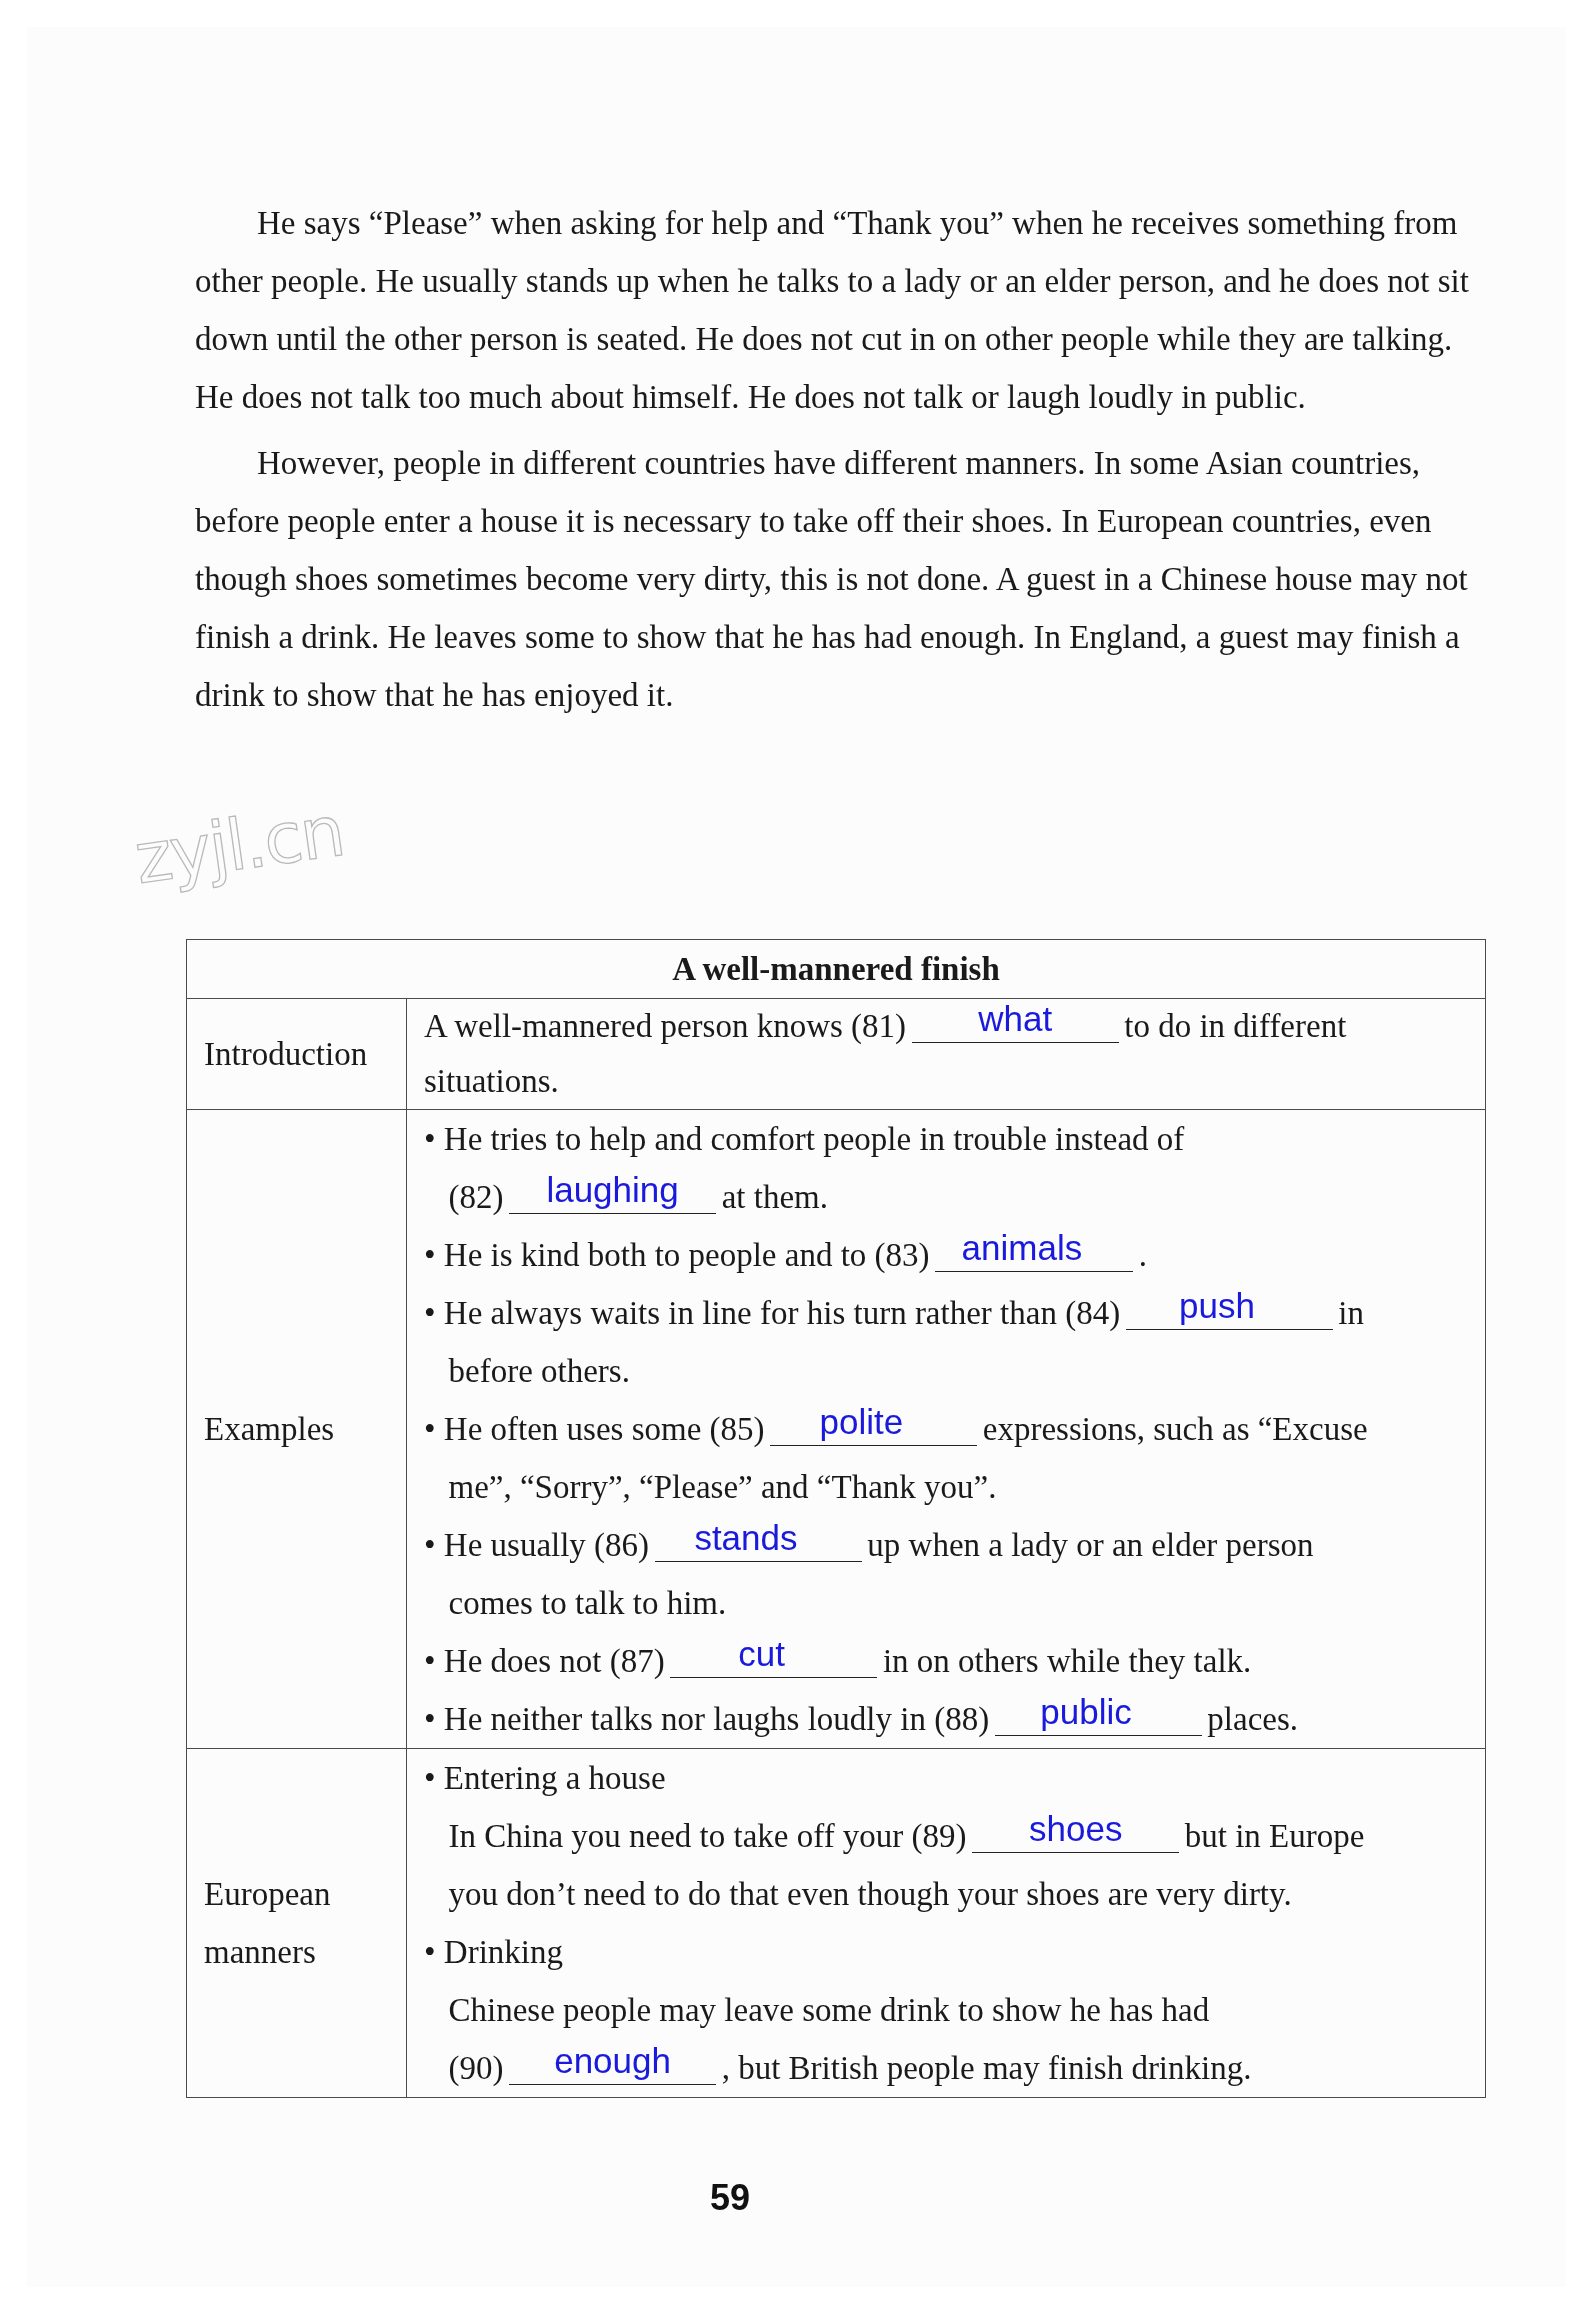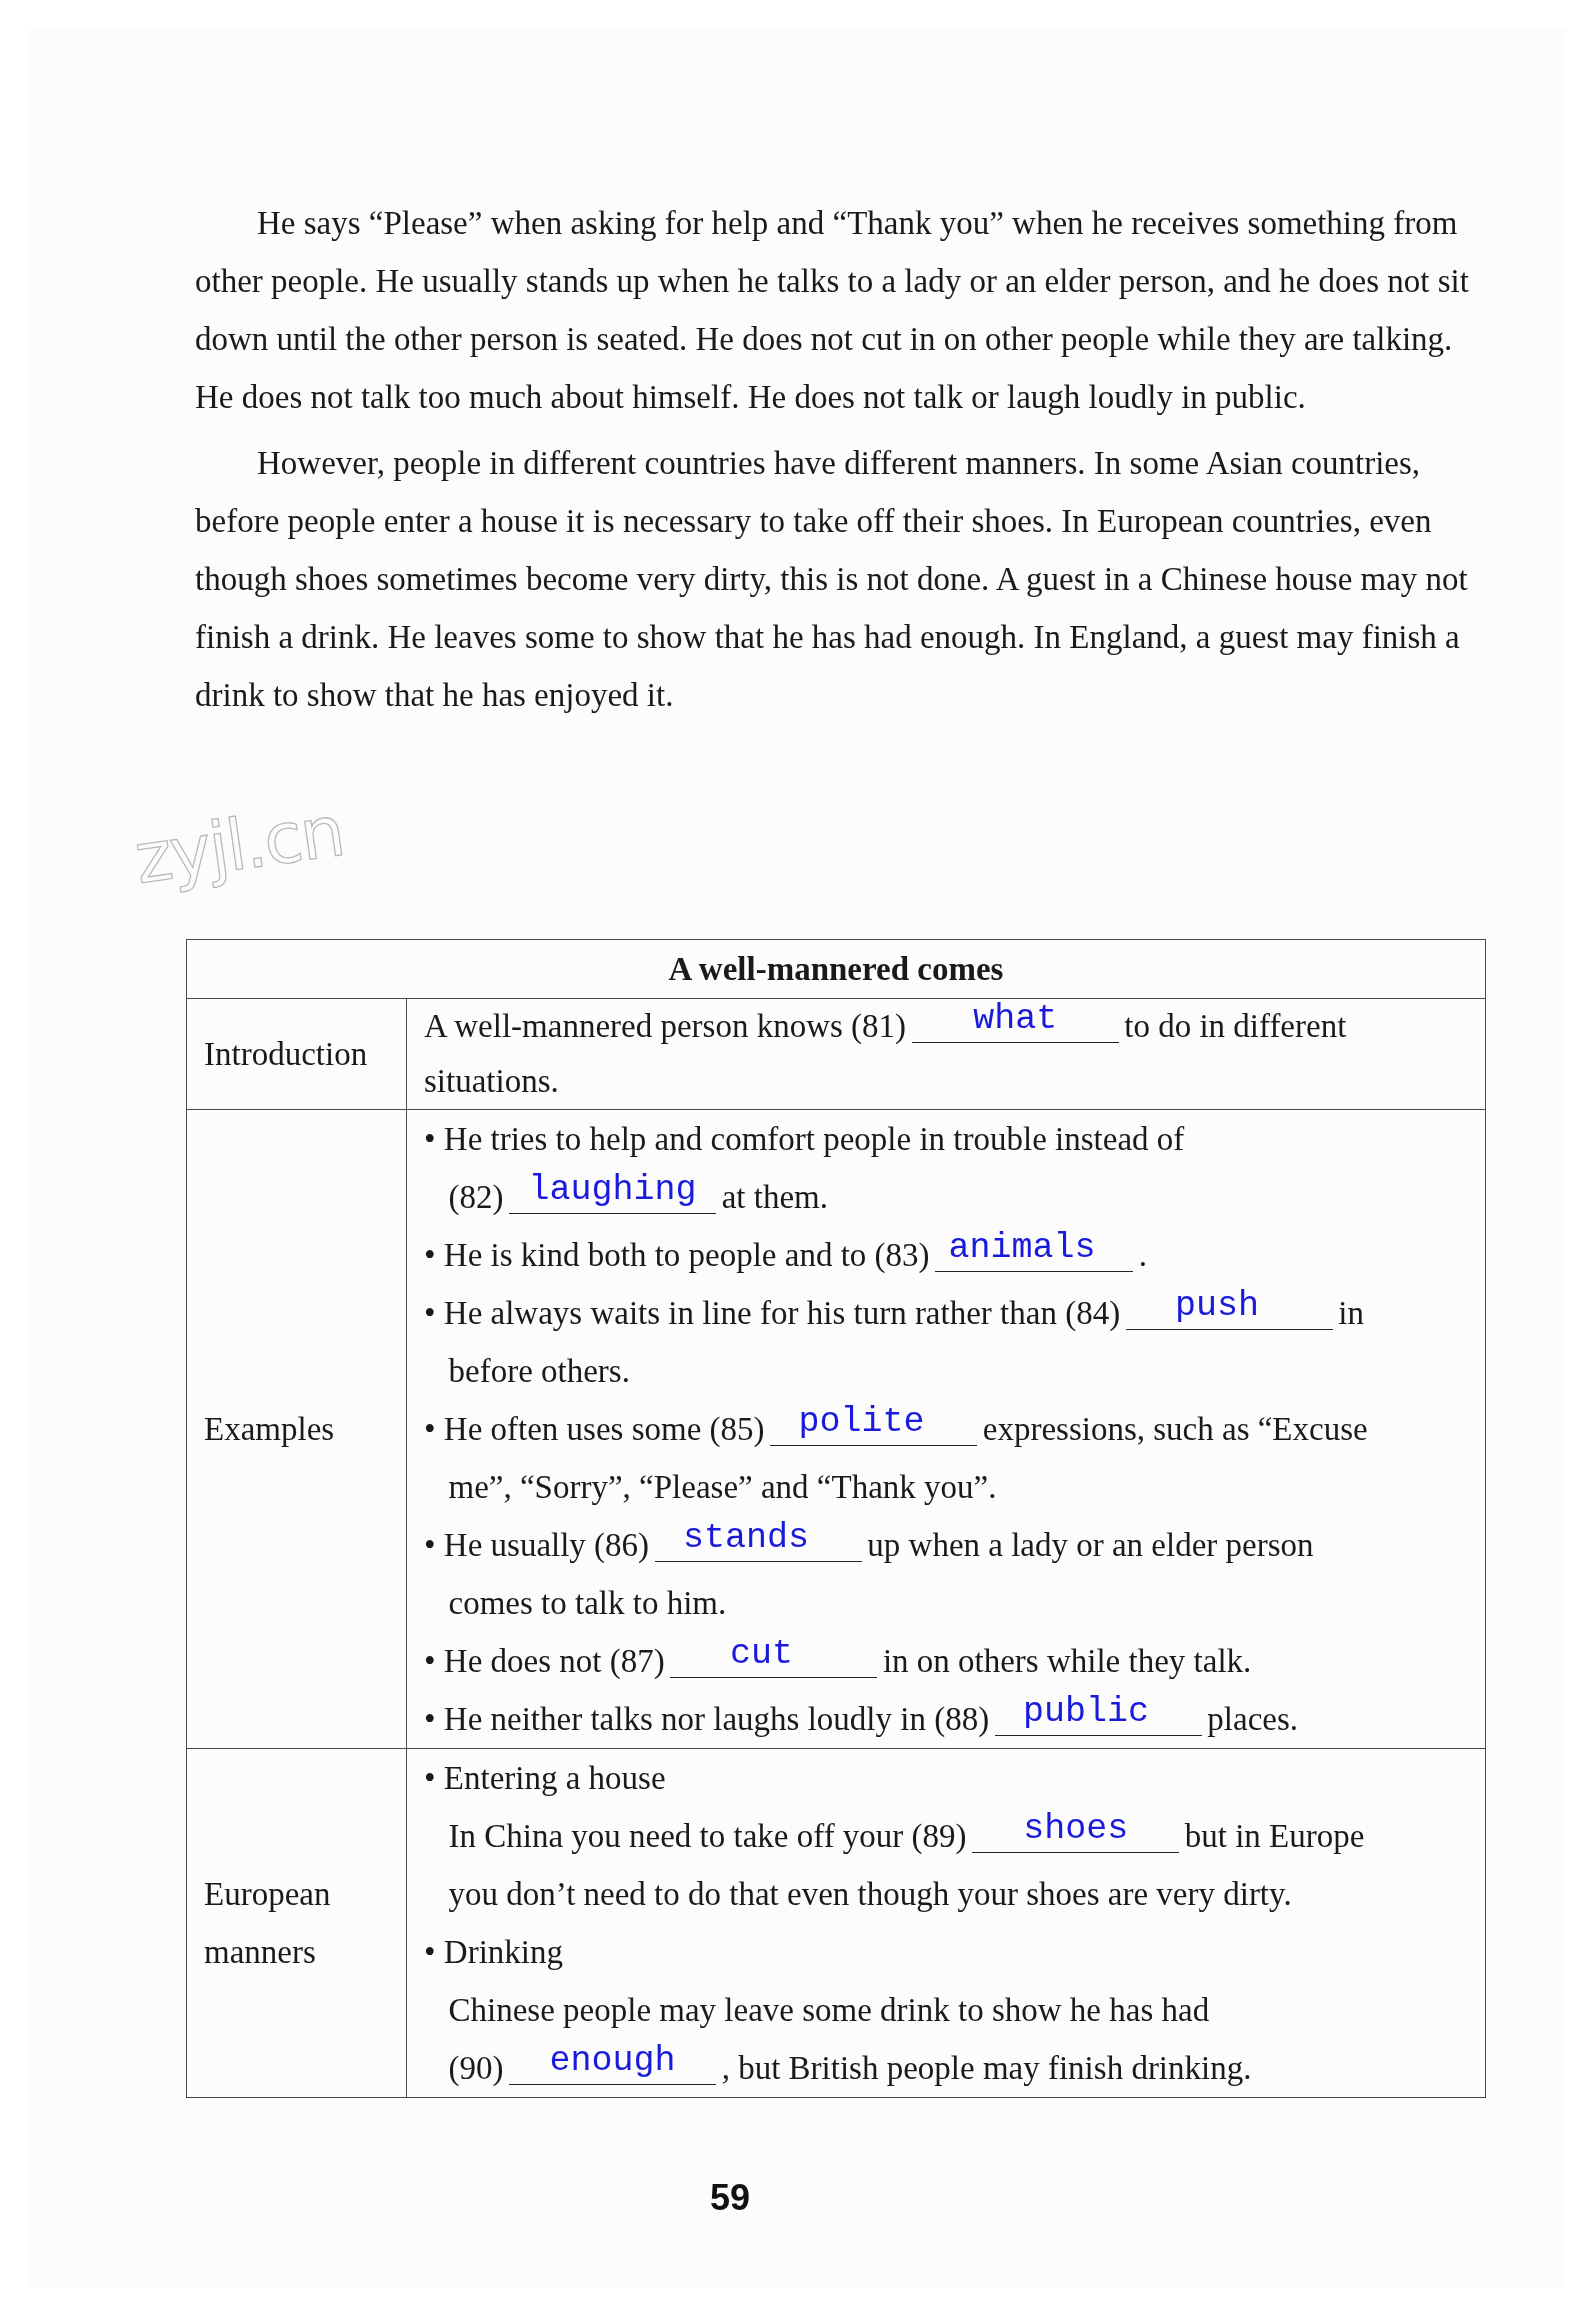--- a/index.html
+++ b/index.html
@@ -67,21 +67,21 @@
       width: 207px;
       height: 32px;
       border-bottom: 1.9px solid #222;
       vertical-align: -5.6px;
       margin: 0 5.6px;
       text-align: center;
     }
     .blank.narrow { width: 198px; }
     .answer {
       position: absolute; left: 0; right: 0; bottom: 3.8px;
-      font-family: Liberation Mono, monospace;
+      font-family: Liberation Sans, sans-serif;
       color: #1a1adc;
       font-size: 35px;
       line-height: 38px;
       white-space: nowrap;
     }
     .page-number {
       position: absolute; left: 0; width: 1460px; top: 2177px;
       text-align: center;
       font-family: "Liberation Sans", "DejaVu Sans", sans-serif;
       font-weight: bold;
@@ -97,21 +97,21 @@
 <div class="watermark">zyjl.cn</div>
 
 <div class="passage">
   <p>He says “Please” when asking for help and “Thank you” when he receives something from other people. He usually stands up when he talks to a lady or an elder person, and he does not sit down until the other person is seated. He does not cut in on other people while they are talking. He does not talk too much about himself. He does not talk or laugh loudly in public.</p>
   <p>However, people in different countries have different manners. In some Asian countries, before people enter a house it is necessary to take off their shoes. In European countries, even though shoes sometimes become very dirty, this is not done. A guest in a Chinese house may not finish a drink. He leaves some to show that he has had enough. In England, a guest may finish a drink to show that he has enjoyed it.</p>
 </div>
 
 <table class="summary">
   <tbody>
       <tr>
-    <th colspan="2">A well-mannered comes</th>
+    <th colspan="2">A well-mannered finish</th>
   </tr>
 
   <tr class="intro">
     <td class="label">Introduction</td>
     <td class="content">
       <span>A well-mannered person knows (81)</span><span class="blank"><span class="answer">what</span></span><span>to do in different situations.</span>
     </td>
   </tr>
 
   <tr class="examples">

